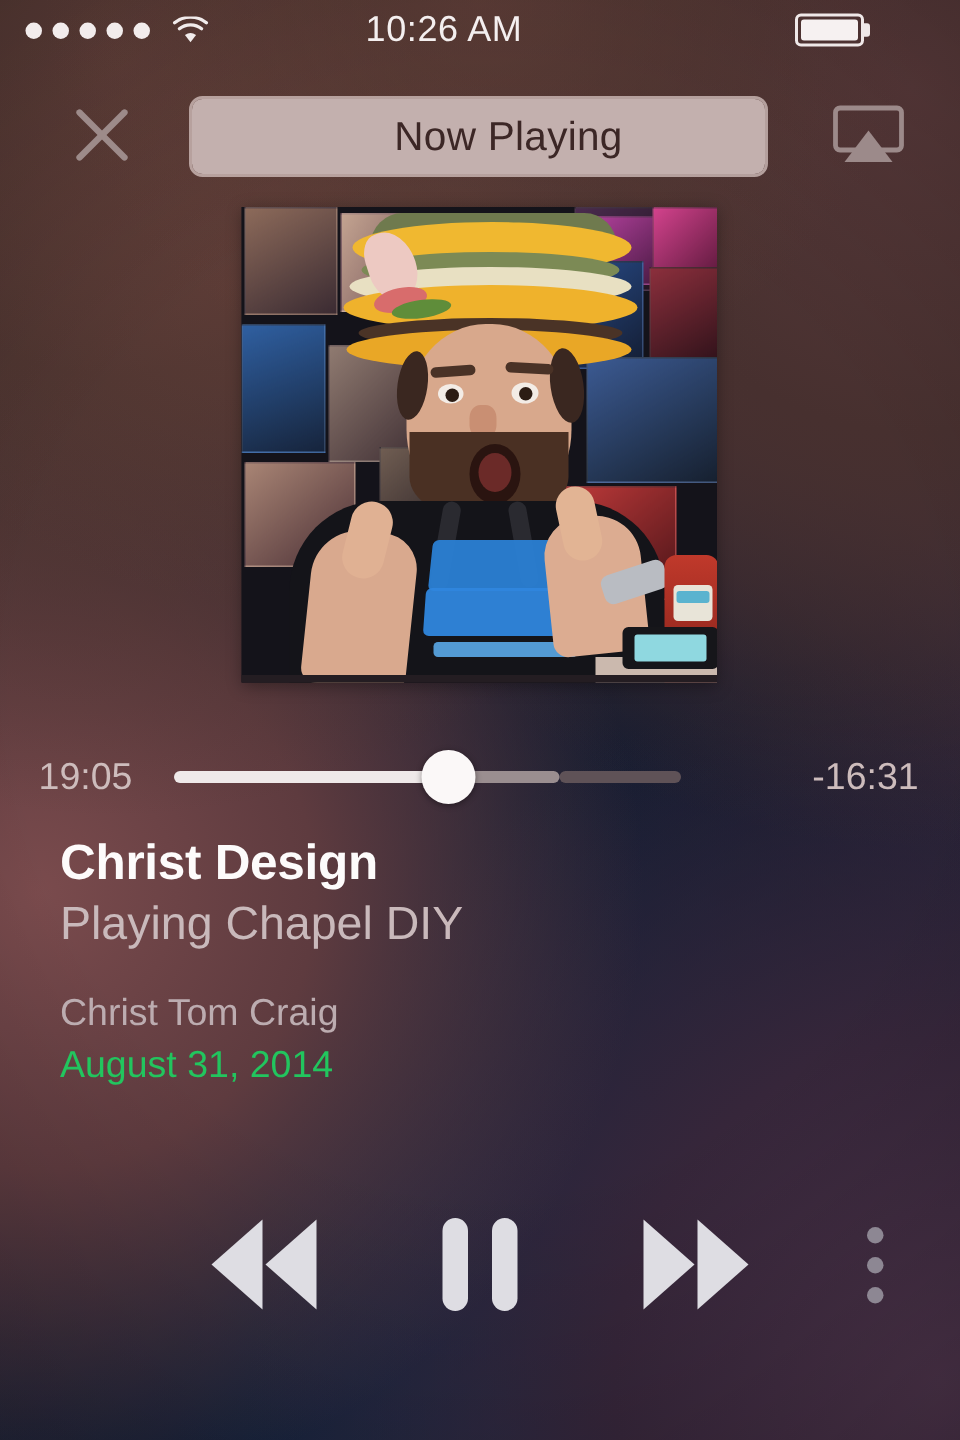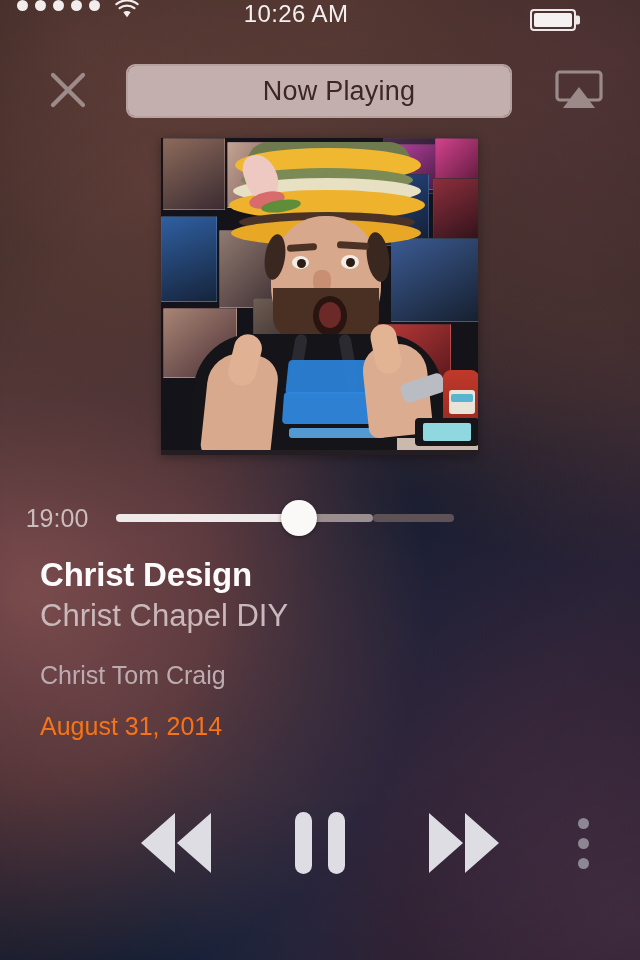--- a/index.html
+++ b/index.html
@@ -33,21 +33,21 @@
       radial-gradient(50% 30% at 24% 20%, rgba(118,72,64,0.35) 0%, rgba(118,72,64,0) 72%);
   }
   .bg-vignette {
     background:
       radial-gradient(120% 85% at 50% 48%, rgba(0,0,0,0) 40%, rgba(0,0,0,0.30) 100%);
   }
 
   
   #status-bar {
     position:absolute; top:0; left:0; width:592px; height:40px;
-    display:flex; z-index:20;
+    display:flex; align-items:center; z-index:20;
   }
   .sb-dots { display:flex; gap:7px; margin-left:17px; }
   .sb-dot { width:11px; height:11px; border-radius:50%; background:#f2ecec; }
   .wifi { margin-left:15px; width:24px; height:18px; position:relative; }
   .wifi svg { display:block; }
   .sb-time {
     position:absolute; left:0; right:0; text-align:center;
     font-size:24px; color:#f4efef; letter-spacing:0.4px;
   }
   .battery {
@@ -126,21 +126,21 @@
     font-size:33px; font-weight:bold; color:#fdfbfb; letter-spacing:-0.2px;
     line-height:1.18;
   }
   #track-subtitle {
     font-size:31px; color:#c9b9bb; line-height:1.2; margin-top:2px;
   }
   #track-speaker {
     font-size:25px; color:#bcacb0; line-height:1.25; margin-top:26px;
   }
   #track-date {
-    font-size:25px; color:#f97316; line-height:1.25; margin-top:20px;
+    font-size:25px; color:#22c55e; line-height:1.25; margin-top:4px;
   }
 
   
   #controls {
     position:absolute; left:0; top:788px; width:640px; height:110px; z-index:18;
   }
   .ctrl { position:absolute; top:0; height:110px; display:flex; align-items:center; justify-content:center; }
   #rewind-button   { left:118px; width:116px; }
   #playpause-button{ left:262px; width:116px; }
   #forward-button  { left:406px; width:116px; }
@@ -280,32 +280,33 @@
       <div class="aw" style="left:254px;top:280px;width:64px; height:28px; background:#16161a; border-radius:4px;"></div>
       <div class="aw" style="left:262px;top:285px;width:48px; height:18px; background:#8fd8e0; border-radius:2px;"></div>
 
       <div class="aw" style="left:0px;  top:312px;width:317px;height:10px; background:#241d22;"></div>
 
       <div class="aw" style="inset:0; backdrop-filter:blur(0.4px);"></div>
     </div>
   </div>
 
   <div id="scrubber">
-    <div class="time" id="time-elapsed">19:00</div>
+    <div class="time" id="time-elapsed">19:05</div>
     <div id="track-wrap">
       <div class="track-seg" id="track-unplayed" style="left: 76%; width: 24%;"></div>
       <div class="track-seg" id="track-buffered" style="left: 54%; width: 22%;"></div>
       <div class="track-seg" id="track-played" style="width: 54%;"></div>
       <div id="scrub-thumb" style="left: 54%;"></div>
     </div>
+    <div class="time" id="time-remaining">-16:31</div>
   </div>
 
   <div id="meta">
     <div id="track-title">Christ Design</div>
-    <div id="track-subtitle">Christ Chapel DIY</div>
+    <div id="track-subtitle">Playing Chapel DIY</div>
     <div id="track-speaker">Christ Tom Craig</div>
     <div id="track-date">August 31, 2014</div>
   </div>
 
   <div id="controls">
 
     <div class="ctrl" id="rewind-button">
       <span style="display:flex; gap:2px;">
         <span class="tri tri-l"></span>
         <span class="tri tri-l"></span>

